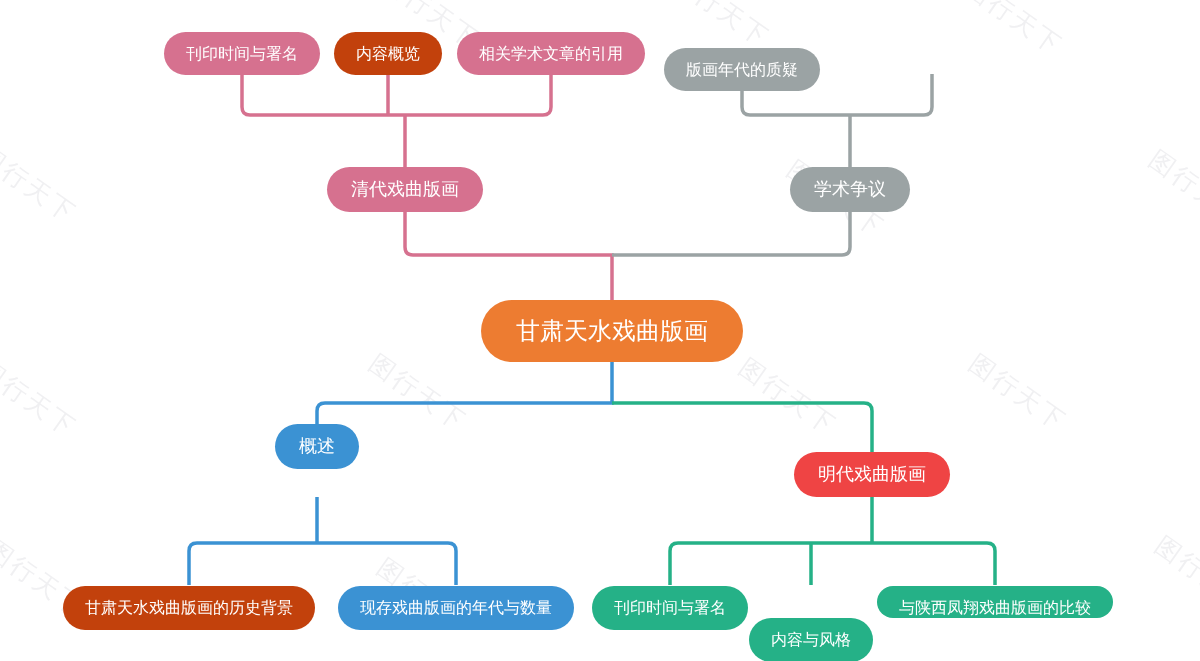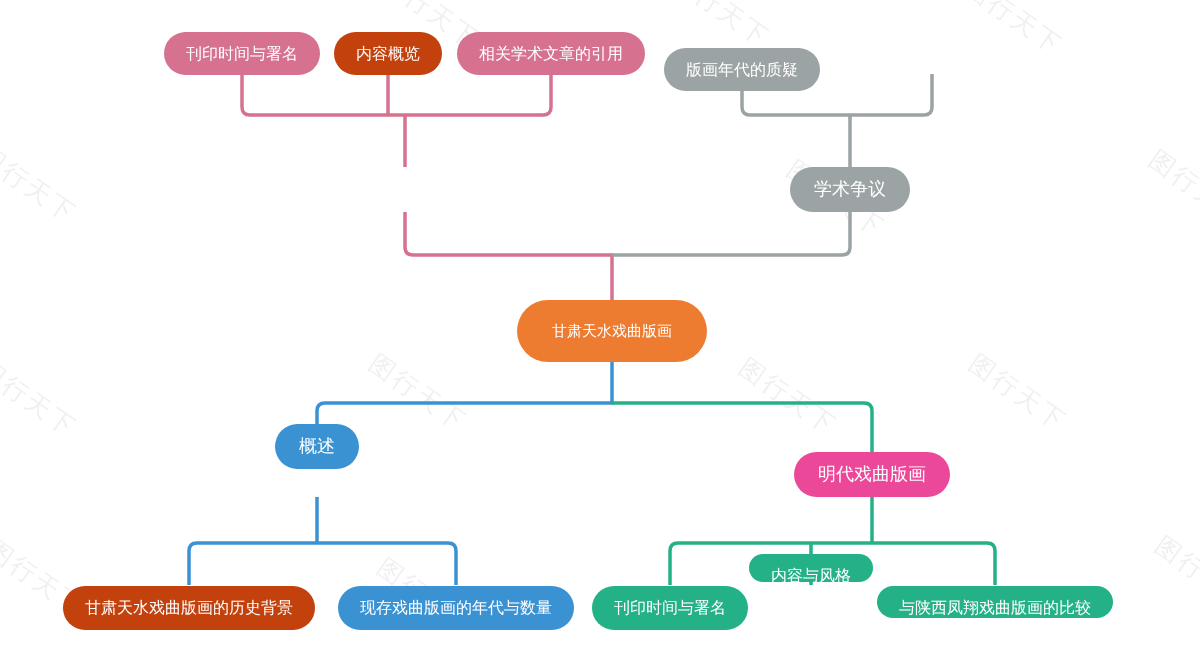--- a/index.html
+++ b/index.html
@@ -24,21 +24,21 @@
   
   .node{
     position:absolute;z-index:3;
     color:#ffffff;white-space:nowrap;
     text-align:center;
     transform:translateX(-50%);
     box-sizing:border-box;
   }
   .leaf{height:43px;line-height:43px;font-size:16px;padding:0 22px;border-radius:22px;text-align:center;}
   .branch{height:45px;line-height:45px;font-size:18px;padding:0 24px;border-radius:23px;}
-  .root{height:62px;line-height:62px;font-size:15px;padding:0 35px;border-radius:31px;}
+  .root{height:62px;line-height:62px;font-size:24px;padding:0 35px;border-radius:31px;}
 </style>
 </head>
 <body>
 
 <div id="canvas">
 
   <div id="watermarks">
       <span class="wm" style="left: 375px; top: -6px;">图行天下</span>
       <span class="wm" style="left: 665px; top: -8px;">图行天下</span>
       <span class="wm" style="left: 958px; top: 0px;">图行天下</span>
@@ -72,27 +72,28 @@
 
     <path d="M872,497 V543 M670,585 V551 Q670,543 678,543 H987 Q995,543 995,551 V585 M811,543 V585" stroke="#25B187"></path>
   </svg>
 
   <div class="node leaf" style="left: 242px; top: 32px; background-color: rgb(214, 113, 143);">刊印时间与署名</div>
   <div class="node leaf" style="left: 388px; top: 32px; background-color: #c2410c;">内容概览</div>
   <div class="node leaf" style="left: 551px; top: 32px; background-color: rgb(214, 113, 143);">相关学术文章的引用</div>
 
   <div class="node leaf" style="left: 742px; top: 48px; background-color: rgb(155, 163, 164);">版画年代的质疑</div>
 
+  <div class="node branch" style="left: 405px; top: 167px; background-color: rgb(214, 113, 143);">清代戏曲版画</div>
   <div class="node branch" style="left: 850px; top: 167px; background-color: rgb(155, 163, 164);">学术争议</div>
 
   <div class="node root" style="left: 612px; top: 300px; background-color: rgb(237, 124, 49);">甘肃天水戏曲版画</div>
 
   <div class="node branch" style="left: 317px; top: 424px; background-color: rgb(59, 146, 211);">概述</div>
-  <div class="node branch" style="left: 872px; top: 452px; background-color: #ec4899;">明代戏曲版画</div>
+  <div class="node branch" style="left: 872px; top: 452px; background-color: #ef4444;">明代戏曲版画</div>
 
   <div class="node leaf" style="left: 189px; top: 586px; height: 44px; line-height: 44px; background-color: #c2410c;">甘肃天水戏曲版画的历史背景</div>
   <div class="node leaf" style="left: 456px; top: 586px; height: 44px; line-height: 44px; background-color: rgb(59, 146, 211);">现存戏曲版画的年代与数量</div>
 
   <div class="node leaf" style="left: 670px; top: 586px; height: 44px; line-height: 44px; background-color: rgb(37, 177, 135);">刊印时间与署名</div>
-  <div class="node leaf" style="left: 811px; top: 554px; height: 28px; line-height: 44px; background-color: rgb(37, 177, 135);">内容与风格</div>
+  <div class="node leaf" style="left: 811px; top: 618px; height: 44px; line-height: 44px; background-color: rgb(37, 177, 135);">内容与风格</div>
   <div class="node leaf" style="left: 995px; top: 586px; height: 32px; line-height: 44px; background-color: rgb(37, 177, 135);">与陕西凤翔戏曲版画的比较</div>
 
 </div>
 
 </body></html>

